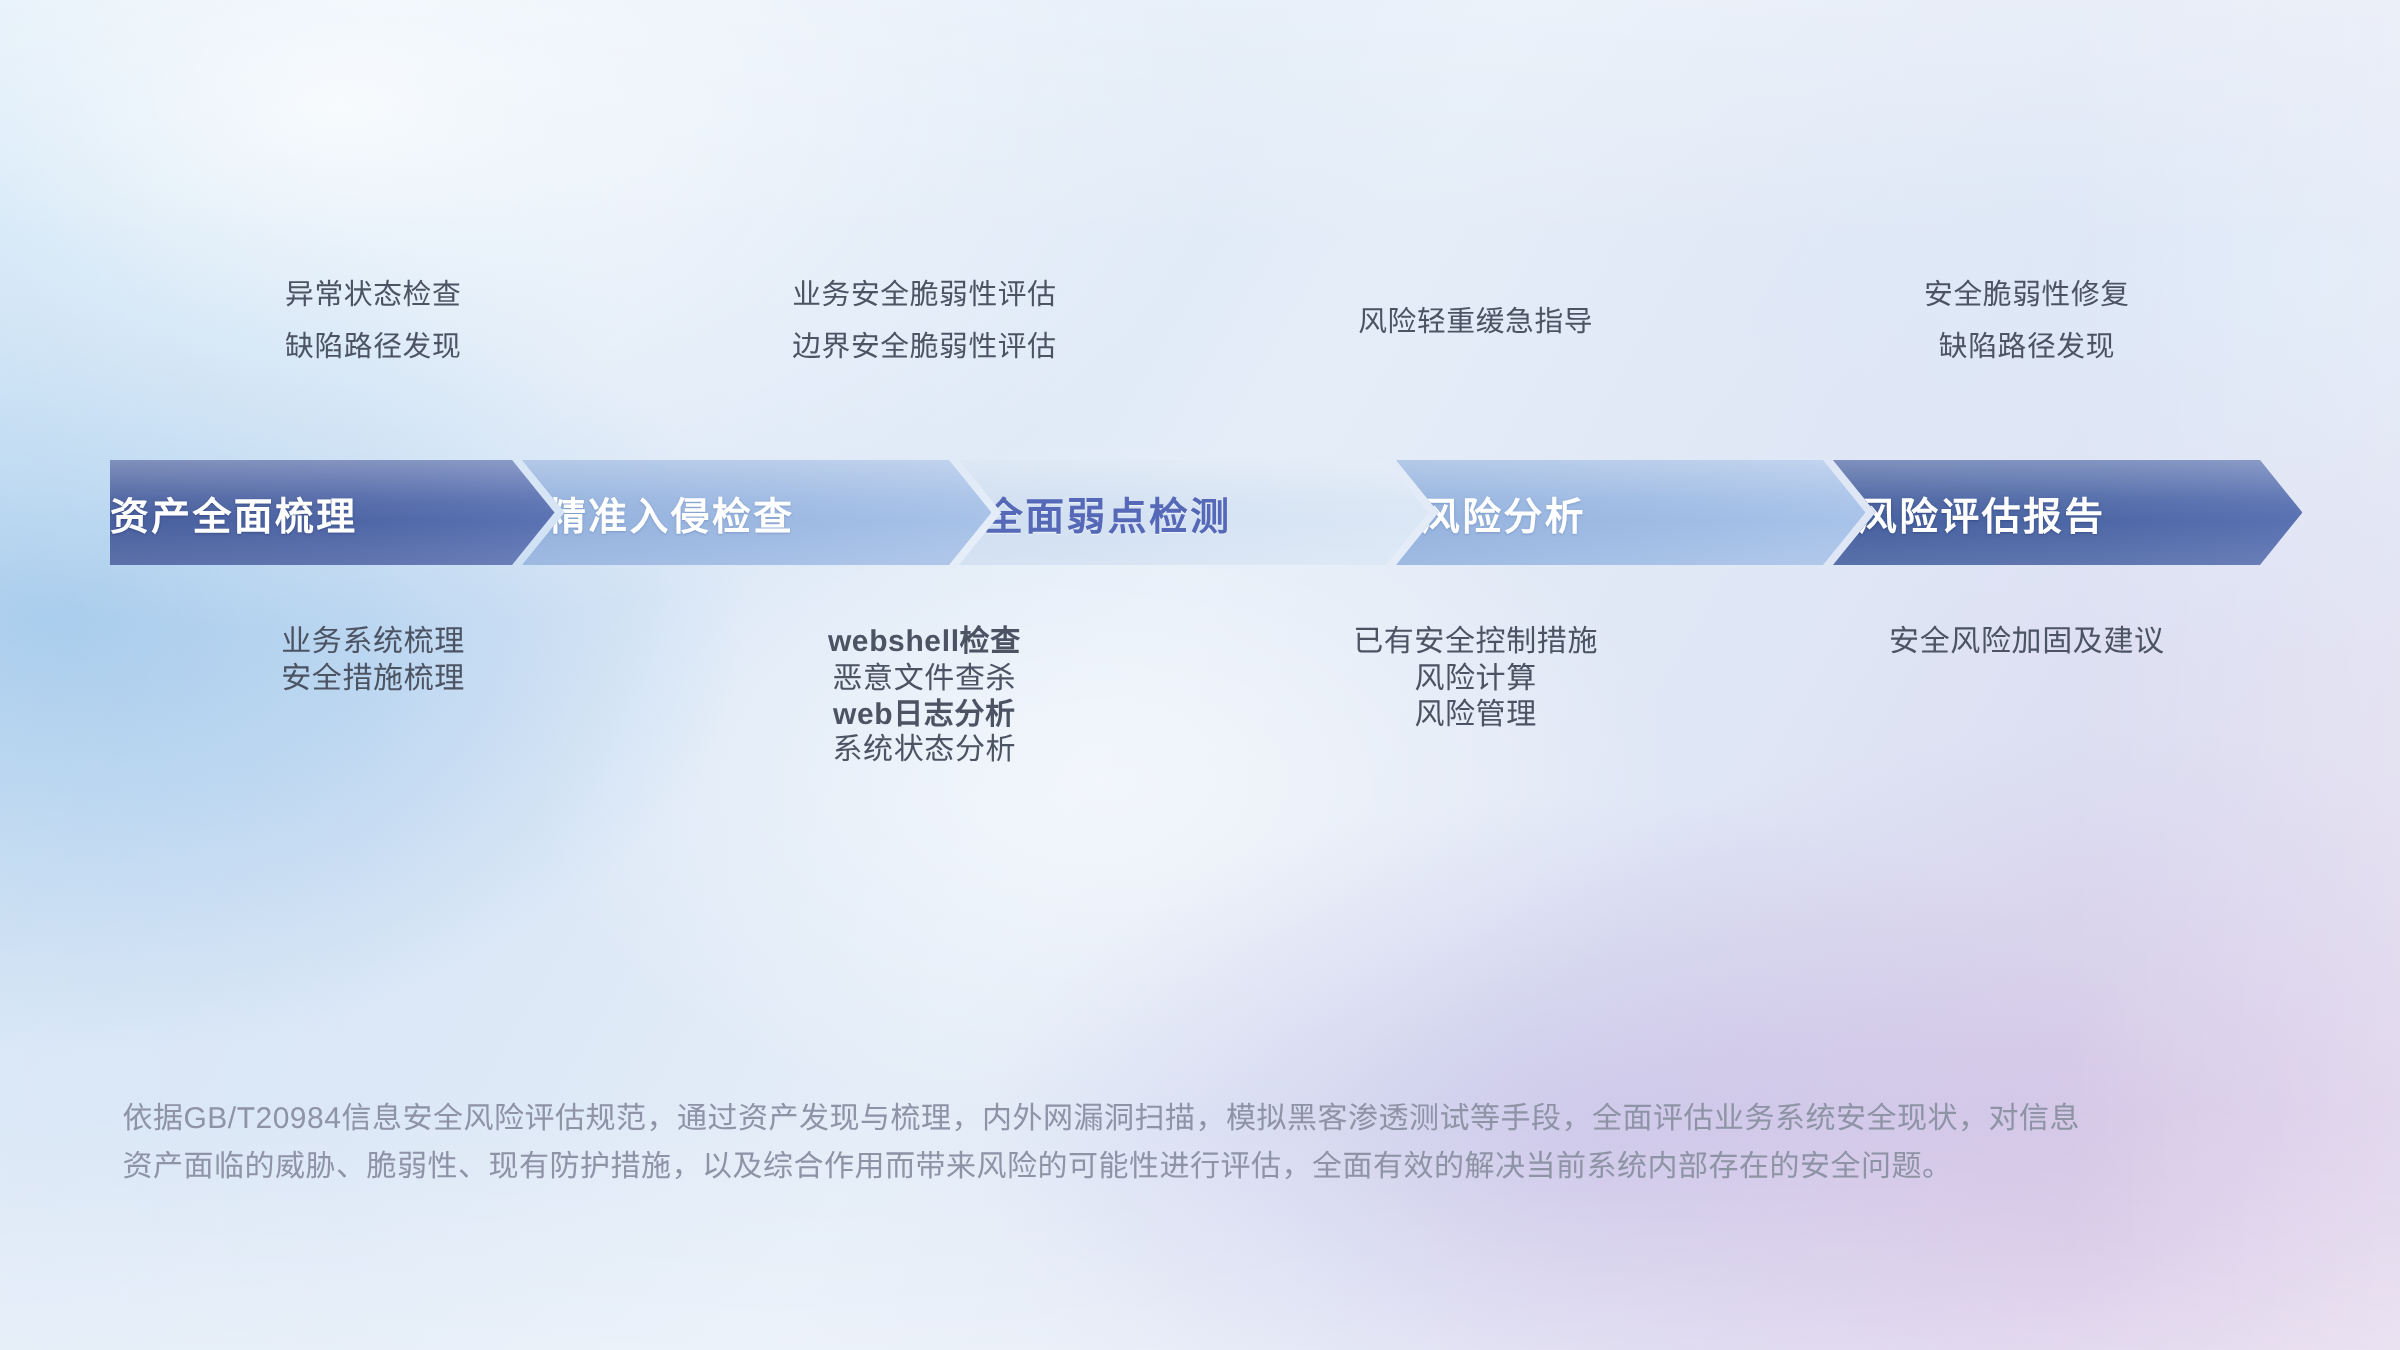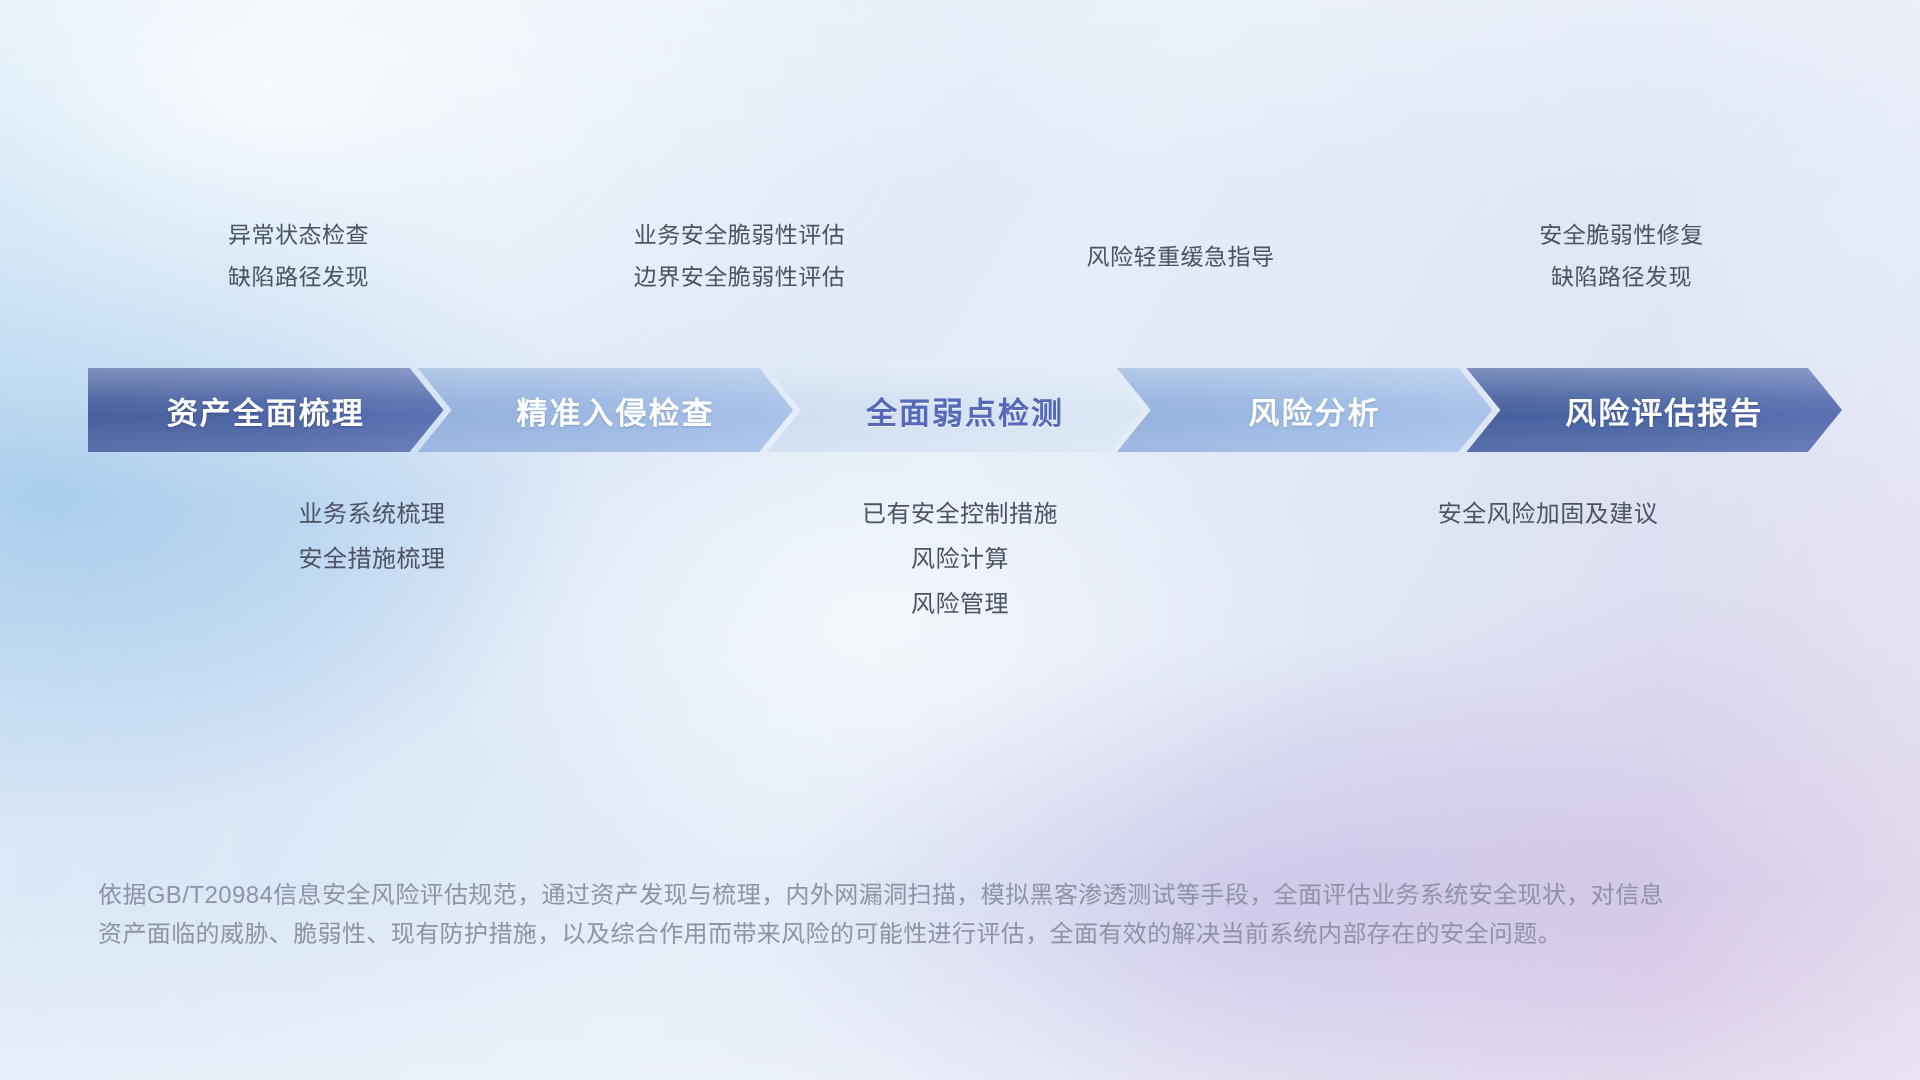--- a/index.html
+++ b/index.html
@@ -79,21 +79,20 @@
     top: 368px;
     height: 84px;
     display: flex;
   }
   .arrow-chip {
     position: relative;
     flex: 1 1 0;
     height: 84px;
     display: flex;
     align-items: center;
-    justify-content: center;
     margin-right: -26px;
     clip-path: polygon(0 0, calc(100% - 34px) 0, 100% 50%, calc(100% - 34px) 100%, 0 100%);
   }
   .arrow-chip:first-child {
     clip-path: polygon(0 0, calc(100% - 34px) 0, 100% 50%, calc(100% - 34px) 100%, 0 100%);
   }
   .arrow-chip:not(:first-child) {
     clip-path: polygon(0 0, calc(100% - 34px) 0, 100% 50%, calc(100% - 34px) 100%, 0 100%, 34px 50%);
     padding-left: 20px;
   }
@@ -139,21 +138,21 @@
     top: 500px;
     display: flex;
     padding: 0 78px;
     box-sizing: border-box;
   }
   .bot-col {
     flex: 1 1 0;
     display: flex;
     flex-direction: column;
     align-items: center;
-    gap: 16px;
+    gap: 0;
   }
   .item-line {
     font-size: 24px;
     line-height: 1.2;
     color: #4c5463;
     letter-spacing: 0.5px;
     white-space: nowrap;
   }
   .item-line.has-latin { font-weight: bold; }
 
@@ -221,20 +220,26 @@
     </div>
   </div>
 
   <div id="bottom-lists">
 
     <div class="bot-col">
       <div class="item-line">业务系统梳理</div>
       <div class="item-line">安全措施梳理</div>
     </div>
 
+    <div class="bot-col">
+      <div class="item-line has-latin">webshell检查</div>
+      <div class="item-line">恶意文件查杀</div>
+      <div class="item-line has-latin">web日志分析</div>
+      <div class="item-line">系统状态分析</div>
+    </div>
 
 
     <div class="bot-col">
       <div class="item-line">已有安全控制措施</div>
       <div class="item-line">风险计算</div>
       <div class="item-line">风险管理</div>
     </div>
 
     <div class="bot-col">
       <div class="item-line">安全风险加固及建议</div>

